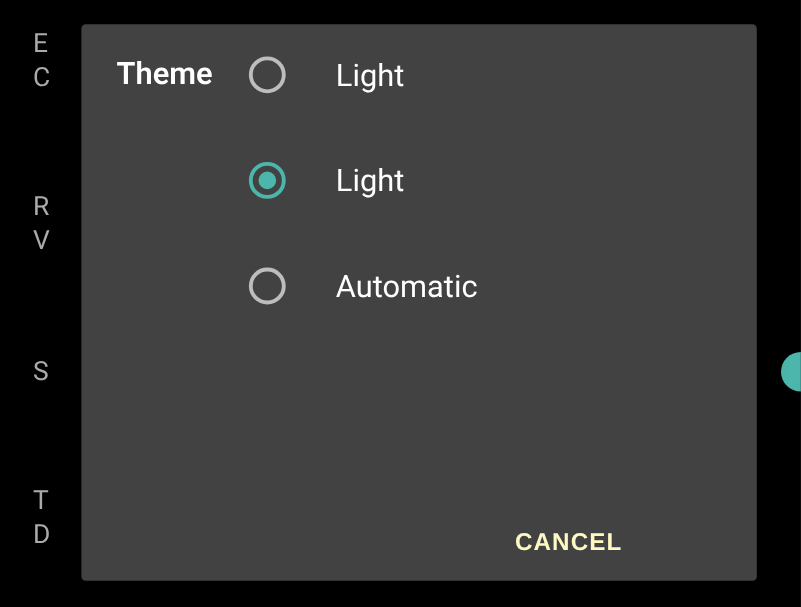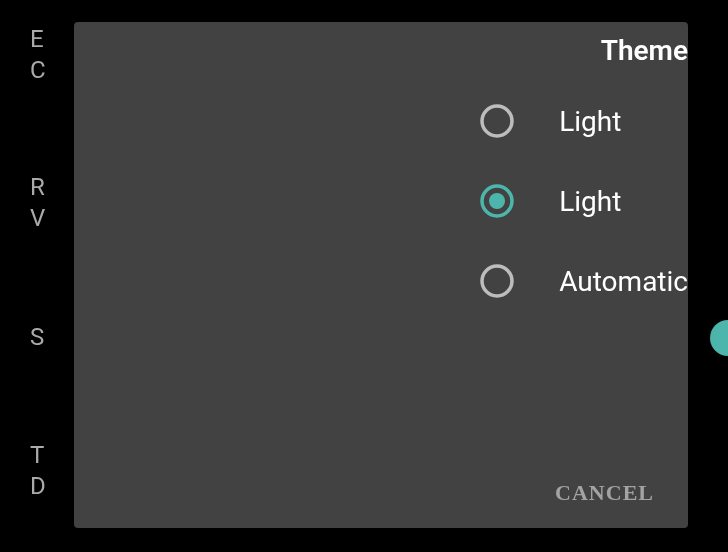--- a/index.html
+++ b/index.html
@@ -47,35 +47,34 @@
     .dialog {
       position: absolute;
       top: 22px;
       left: 74px;
       right: 40px;
       bottom: 24px;
       background: #424242;
       border-radius: 4px;
       box-shadow: 0 8px 24px rgba(0,0,0,0.6);
       display: flex;
-      flex-direction: column;
-      padding-top: 12px;
-      align-items: flex-end;
+      flex-direction: row;
+      padding-top: 28px;
     }
     .dialog-title {
       color: #ffffff;
       font-size: 28px;
       font-weight: 600;
       padding-left: 32px;
       padding-bottom: 36px;
     }
     .options {
       display: flex;
       flex-direction: column;
-      gap: 44px;
+      gap: 60px;
       padding-left: 32px;
     }
     .option-row {
       display: flex;
       align-items: center;
       gap: 44px;
       cursor: pointer;
     }
     .radio {
       width: 36px;
@@ -89,26 +88,26 @@
     }
     .dialog-actions {
       margin-top: auto;
       display: flex;
       justify-content: flex-end;
       padding: 18px 34px 22px 34px;
     }
     .cancel-button {
       background: transparent;
       border: none;
-      color: #a3a3a3;
+      color: #fef9c3;
       font-size: 22px;
       font-weight: 600;
       letter-spacing: 1px;
       cursor: pointer;
-      font-family: Liberation Serif, serif;
+      font-family: Liberation Sans, sans-serif;
       text-transform: uppercase;
     }
   </style>
 </head>
 <body>
 
 <div class="background-items">
   <div class="bg-item bg-item-1">
     <div>E</div>
     <div>C</div>

